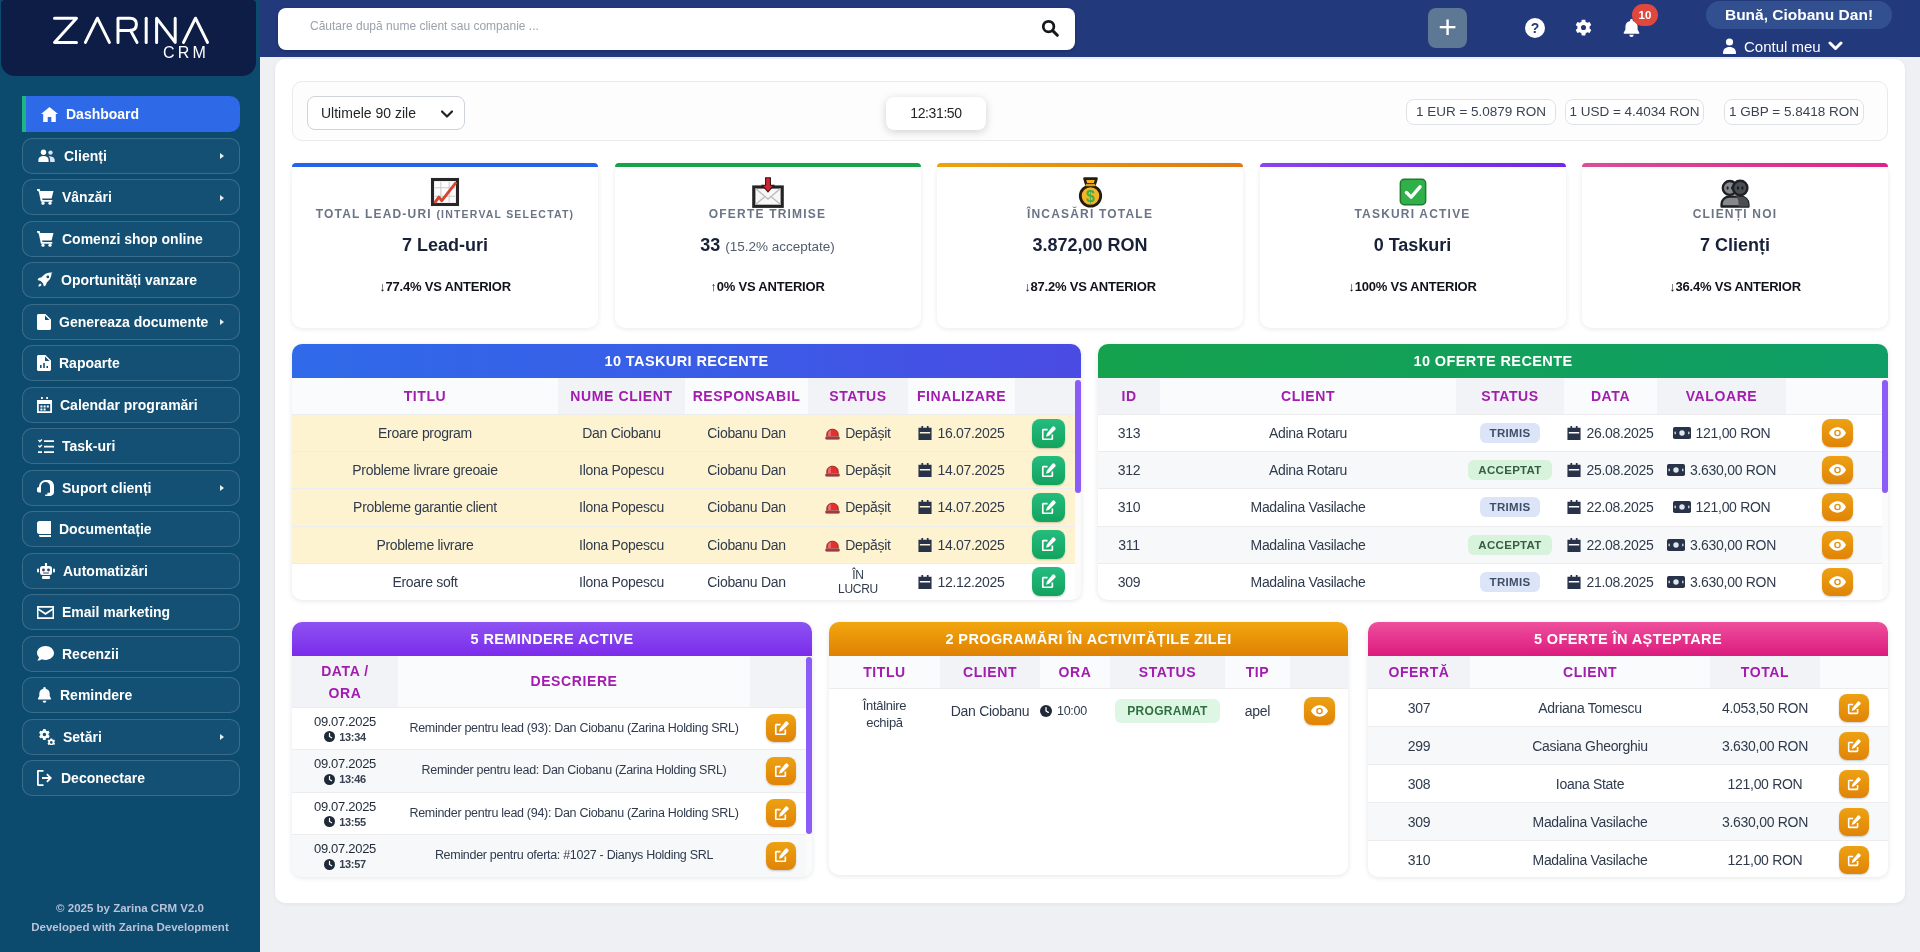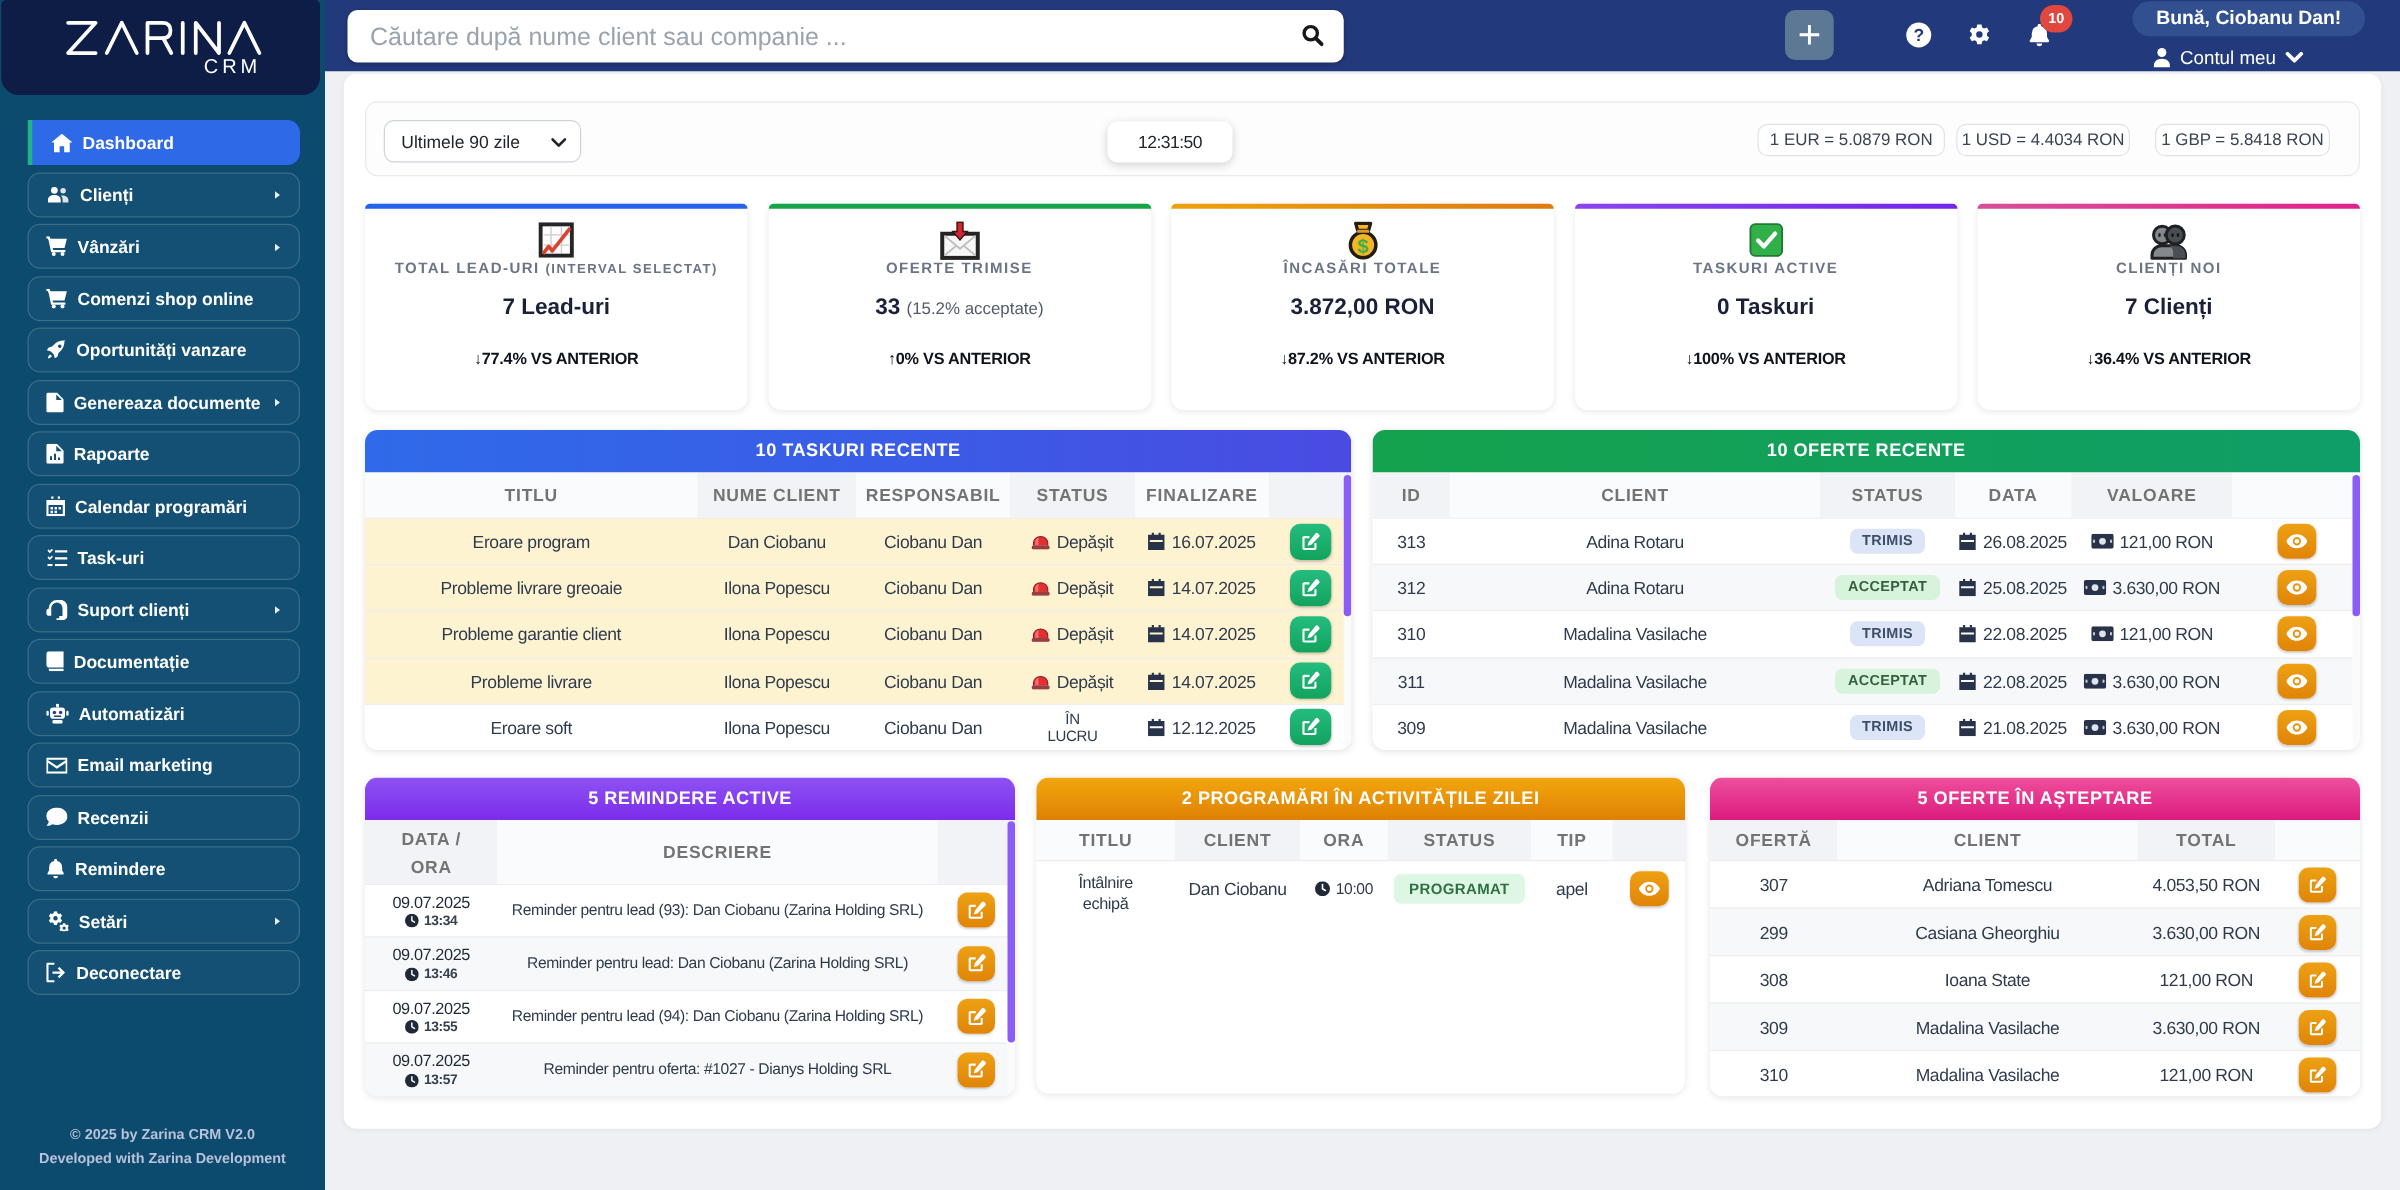--- a/index.html
+++ b/index.html
@@ -2,21 +2,21 @@
 <html lang="ro"><head>
 <meta charset="utf-8">
 <title>Zarina CRM</title>
 <style>
 *{margin:0;padding:0;box-sizing:border-box}
 html,body{width:1920px;height:952px;overflow:hidden}
 body{font-family:"Liberation Sans",sans-serif;background:#eef0f3;position:relative}
 
 #topbar{position:absolute;left:260px;top:0;width:1660px;height:57px;background:#22397b;z-index:20}
 #search{position:absolute;left:18px;top:8px;width:797px;height:42px;background:#fff;border-radius:8px;box-shadow:0 1px 3px rgba(0,0,0,.25)}
-#search .ph{position:absolute;left:18px;top:11px;font-size:20px;color:#9aa2ad}
+#search .ph{position:absolute;left:32px;top:11px;font-size:12px;color:#9aa2ad}
 #search svg{position:absolute;right:16px;top:11px}
 #plusbtn{position:absolute;left:1168px;top:8px;width:39px;height:40px;background:#5d7894;border-radius:8px;color:#fff;font-size:32px;font-weight:300;text-align:center;line-height:38px}
 #helpico{position:absolute;left:1265px;top:18px;width:20px;height:20px;background:#fff;border-radius:50%;color:#22397b;font-size:14px;font-weight:900;text-align:center;line-height:20px}
 #gearico{position:absolute;left:1313px;top:17px}
 #bellico{position:absolute;left:1362px;top:19px}
 #bellbadge{position:absolute;left:1372px;top:4px;min-width:26px;height:22px;background:#e0473f;border-radius:11px;color:#fff;font-size:11.5px;font-weight:700;text-align:center;line-height:22px;padding:0 5px}
 #greet{position:absolute;left:1446px;top:1px;width:186px;height:28px;background:#32508f;border-radius:14px;color:#fff;font-size:15.5px;font-weight:700;text-align:center;line-height:28px}
 #account{position:absolute;left:1462px;top:36px;height:20px;display:flex;align-items:center;gap:7px;color:#fff;font-size:15px}
 
 #sidebar{position:absolute;left:0;top:0;width:260px;height:952px;background:#0c4a6e;z-index:30}
@@ -41,21 +41,21 @@
 .scard .ic{height:30px;padding-top:0;margin-top:14px;display:flex;justify-content:center}
 .scard .t{margin-top:0;font-size:12px;font-weight:700;color:#6b7487;letter-spacing:1.2px}
 .scard .t small{font-size:10.5px;letter-spacing:1.2px}
 .scard .n{margin-top:14px;font-size:18px;font-weight:700;color:#182138}
 .scard .n span{font-size:13.5px;font-weight:400;color:#525c6e}
 .scard .p{margin-top:23px;font-size:13px;font-weight:700;color:#10131c;letter-spacing:-.2px}
 
 .tcard{position:absolute;background:#fff;border-radius:10px;box-shadow:0 1px 5px rgba(30,40,60,.12);overflow:hidden}
 .thead{height:34px;color:#fff;font-size:14.5px;font-weight:700;text-align:center;line-height:34px;letter-spacing:.4px}
 .cols{display:flex}
-.cols .c{height:36px;font-size:14px;font-weight:700;color:#737373;letter-spacing:.6px;text-align:center;line-height:36px;background:#fafbfd}
+.cols .c{height:36px;font-size:14px;font-weight:700;color:#a21caf;letter-spacing:.6px;text-align:center;line-height:36px;background:#fafbfd}
 .cols .c:nth-child(even){background:#f1f3f6}
 .cols.odd .c:nth-child(even){background:#fafbfd}
 .cols.odd .c:nth-child(odd){background:#f1f3f6}
 .trow{display:flex;border-top:1px solid #ededed;align-items:center}
 .trow .c{text-align:center;font-size:14px;letter-spacing:-.3px;color:#2f3b4d;display:flex;align-items:center;justify-content:center;gap:5px}
 .gbtn{width:33px;height:29px;border-radius:8px;background:linear-gradient(180deg,#25bc80,#12a35d);display:flex;align-items:center;justify-content:center;box-shadow:0 1px 2px rgba(0,0,0,.2)}
 .obtn{width:31px;height:28px;border-radius:8px;background:linear-gradient(180deg,#eda113,#e08407);display:flex;align-items:center;justify-content:center;box-shadow:0 1px 2px rgba(0,0,0,.2)}
 .pill{font-size:11.5px;font-weight:700;border-radius:6px;padding:4px 10px;letter-spacing:.3px}
 .pill.programat{font-size:12px;padding:5px 12px}
 .pill.trimis{background:#dce4f7;color:#3f4e68}
@@ -637,21 +637,21 @@
       <div class="c" style="width:111px;height:32px;line-height:32px">TITLU</div>
         <div class="c" style="width:100px;height:32px;line-height:32px">CLIENT</div>
         <div class="c" style="width:70px;height:32px;line-height:32px">ORA</div>
         <div class="c" style="width:115px;height:32px;line-height:32px">STATUS</div>
         <div class="c" style="width:65px;height:32px;line-height:32px">TIP</div>
         <div class="c" style="width:58px;height:32px"></div>
     </div>
     <div class="prow" style="height:45px">
         <div class="c" style="width:111px;text-align:center;display:block;font-size:13px;line-height:17px;padding-top:5px">Întâlnire<br>echipă</div>
         <div class="c" style="width:100px;justify-content:center">Dan Ciobanu</div>
-        <div class="c" style="width:70px;justify-content:center;gap:5px;font-size:12.5px"><svg width="12" height="12" viewBox="0 0 12 12">
+        <div class="c" style="width:70px;gap:5px;font-size:12.5px"><svg width="12" height="12" viewBox="0 0 12 12">
             <circle cx="6" cy="6" r="6" fill="#1f2937"></circle>
             <path d="M6 2.6V6l2.3 1.4" stroke="#fff" stroke-width="1.3" fill="none" stroke-linecap="round"></path>
           </svg>10:00</div>
         <div class="c" style="width:115px;justify-content:center">
           <span class="pill programat">PROGRAMAT</span>
         </div>
         <div class="c" style="width:65px;justify-content:center">apel</div>
         <div class="c" style="width:58px;justify-content:center">
           <span class="obtn">
             <svg width="17" height="12" viewBox="0 0 18 12">

